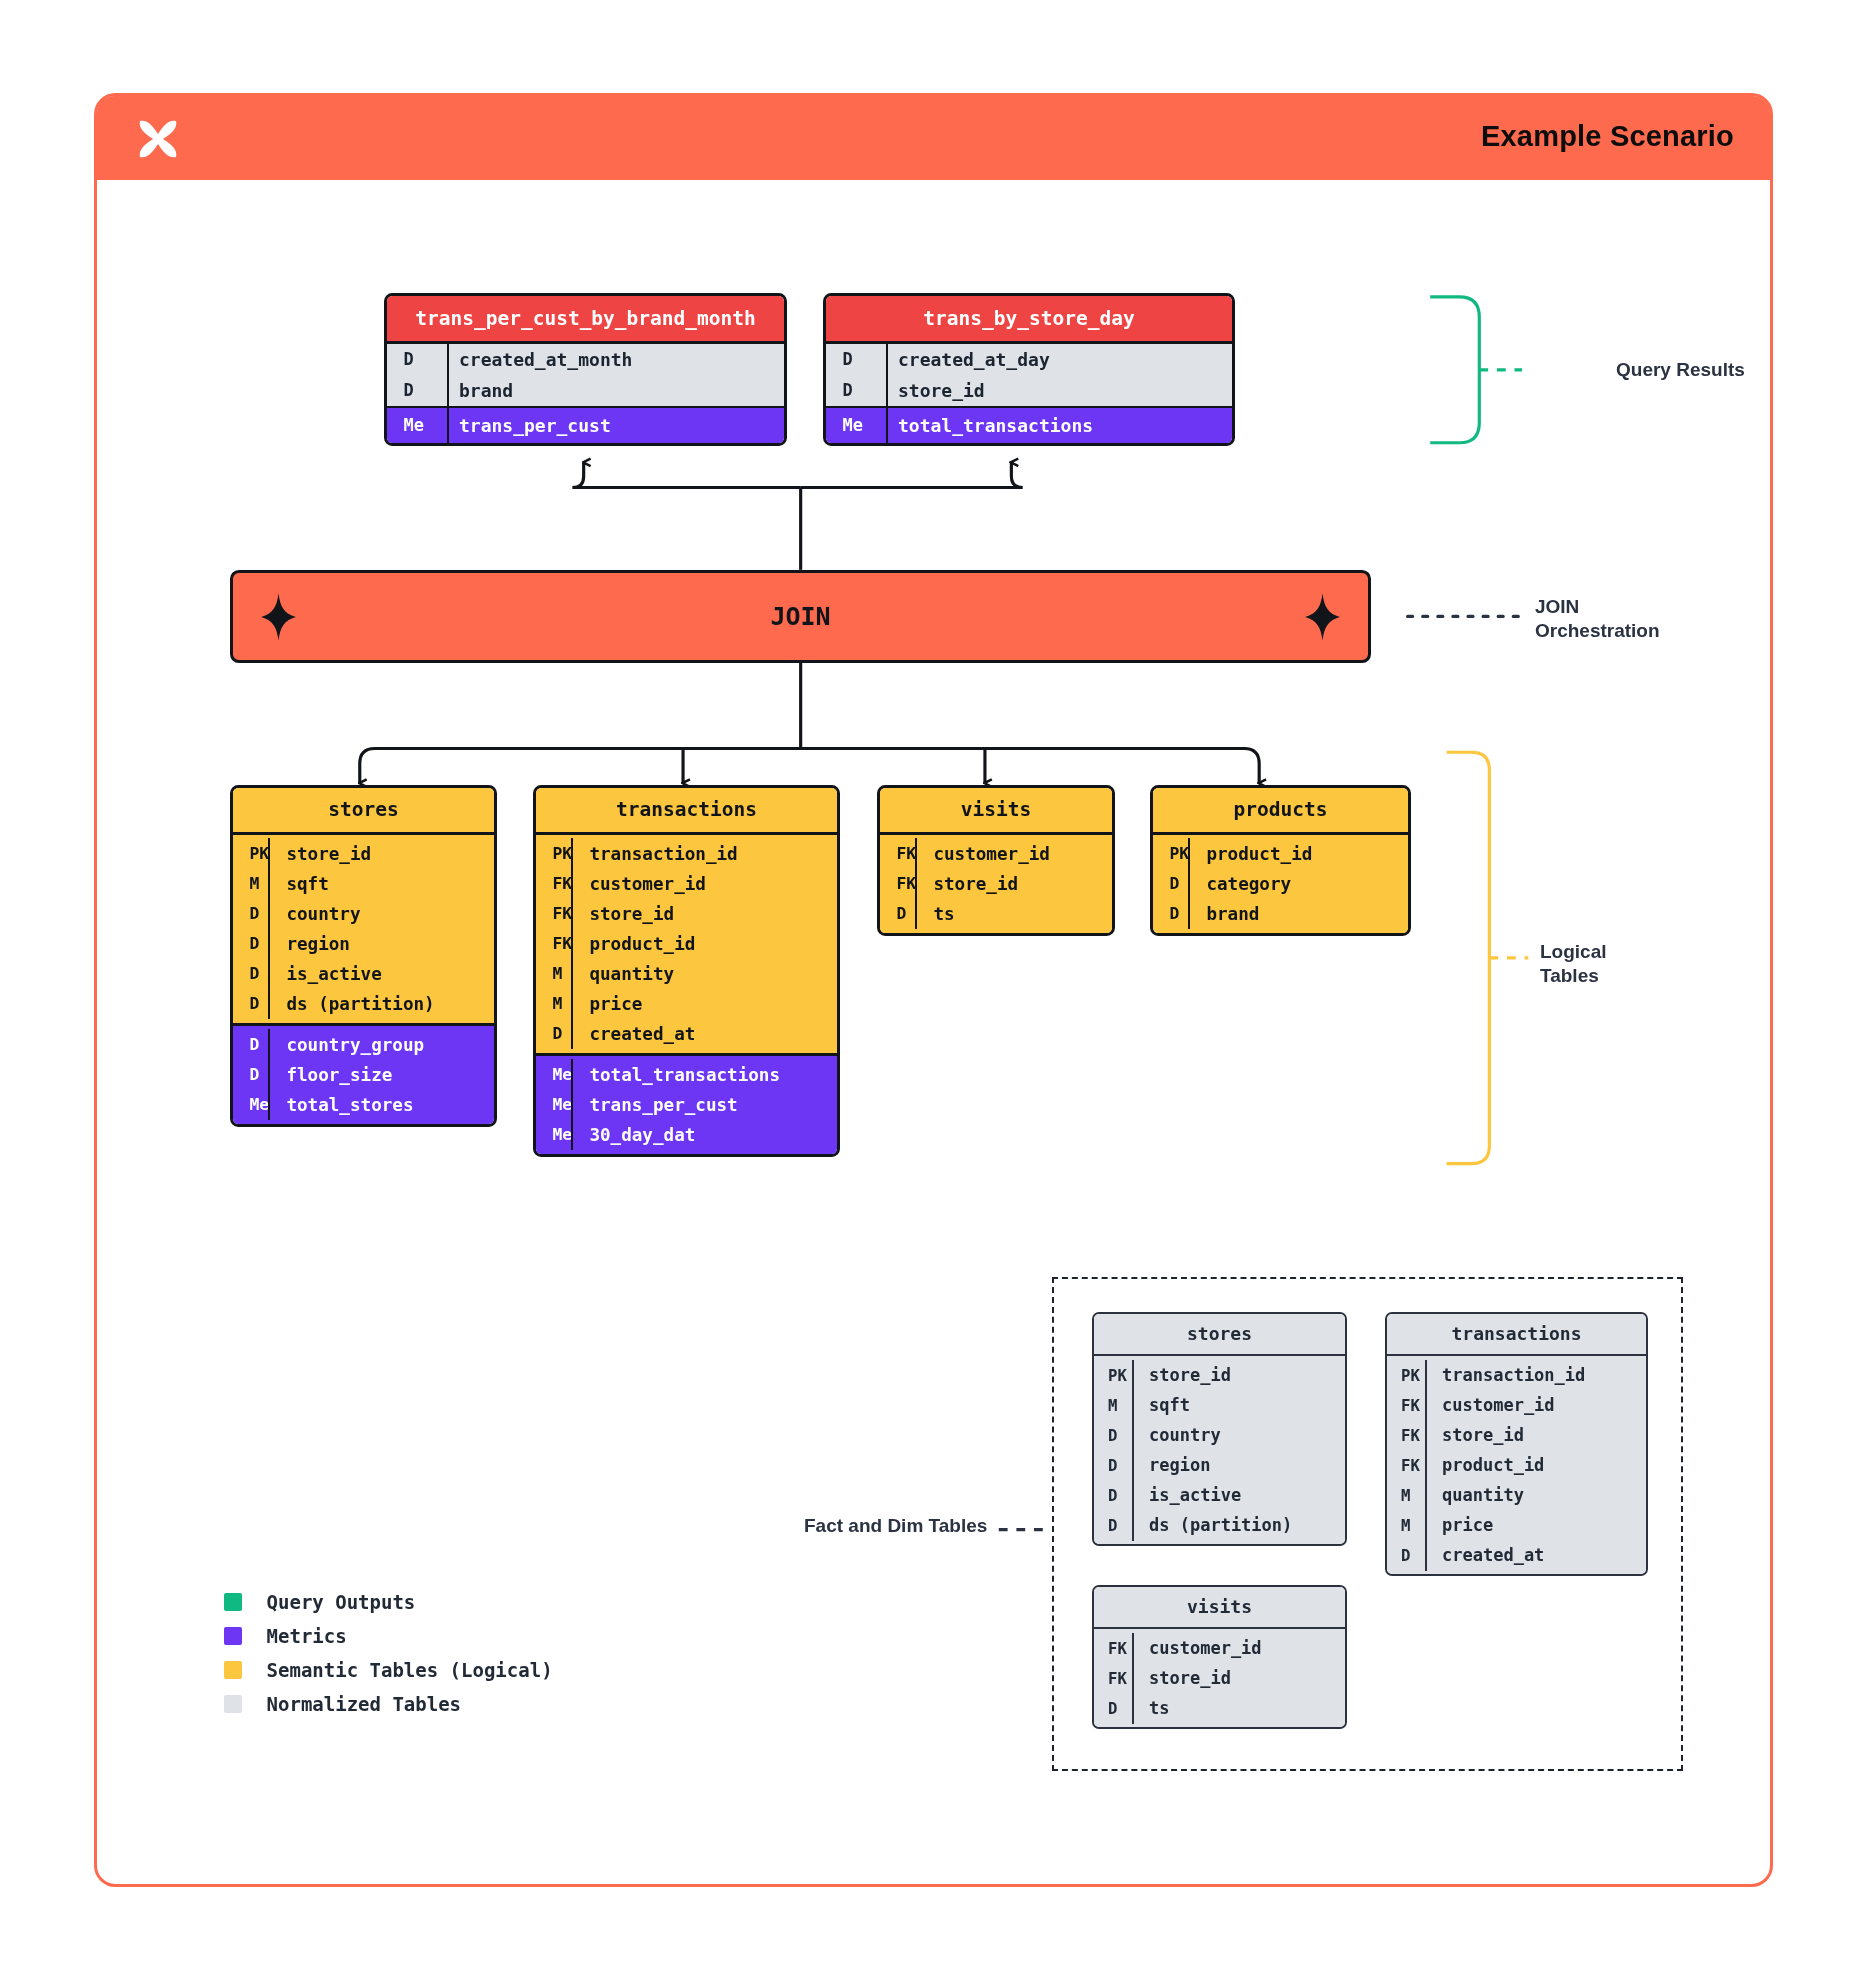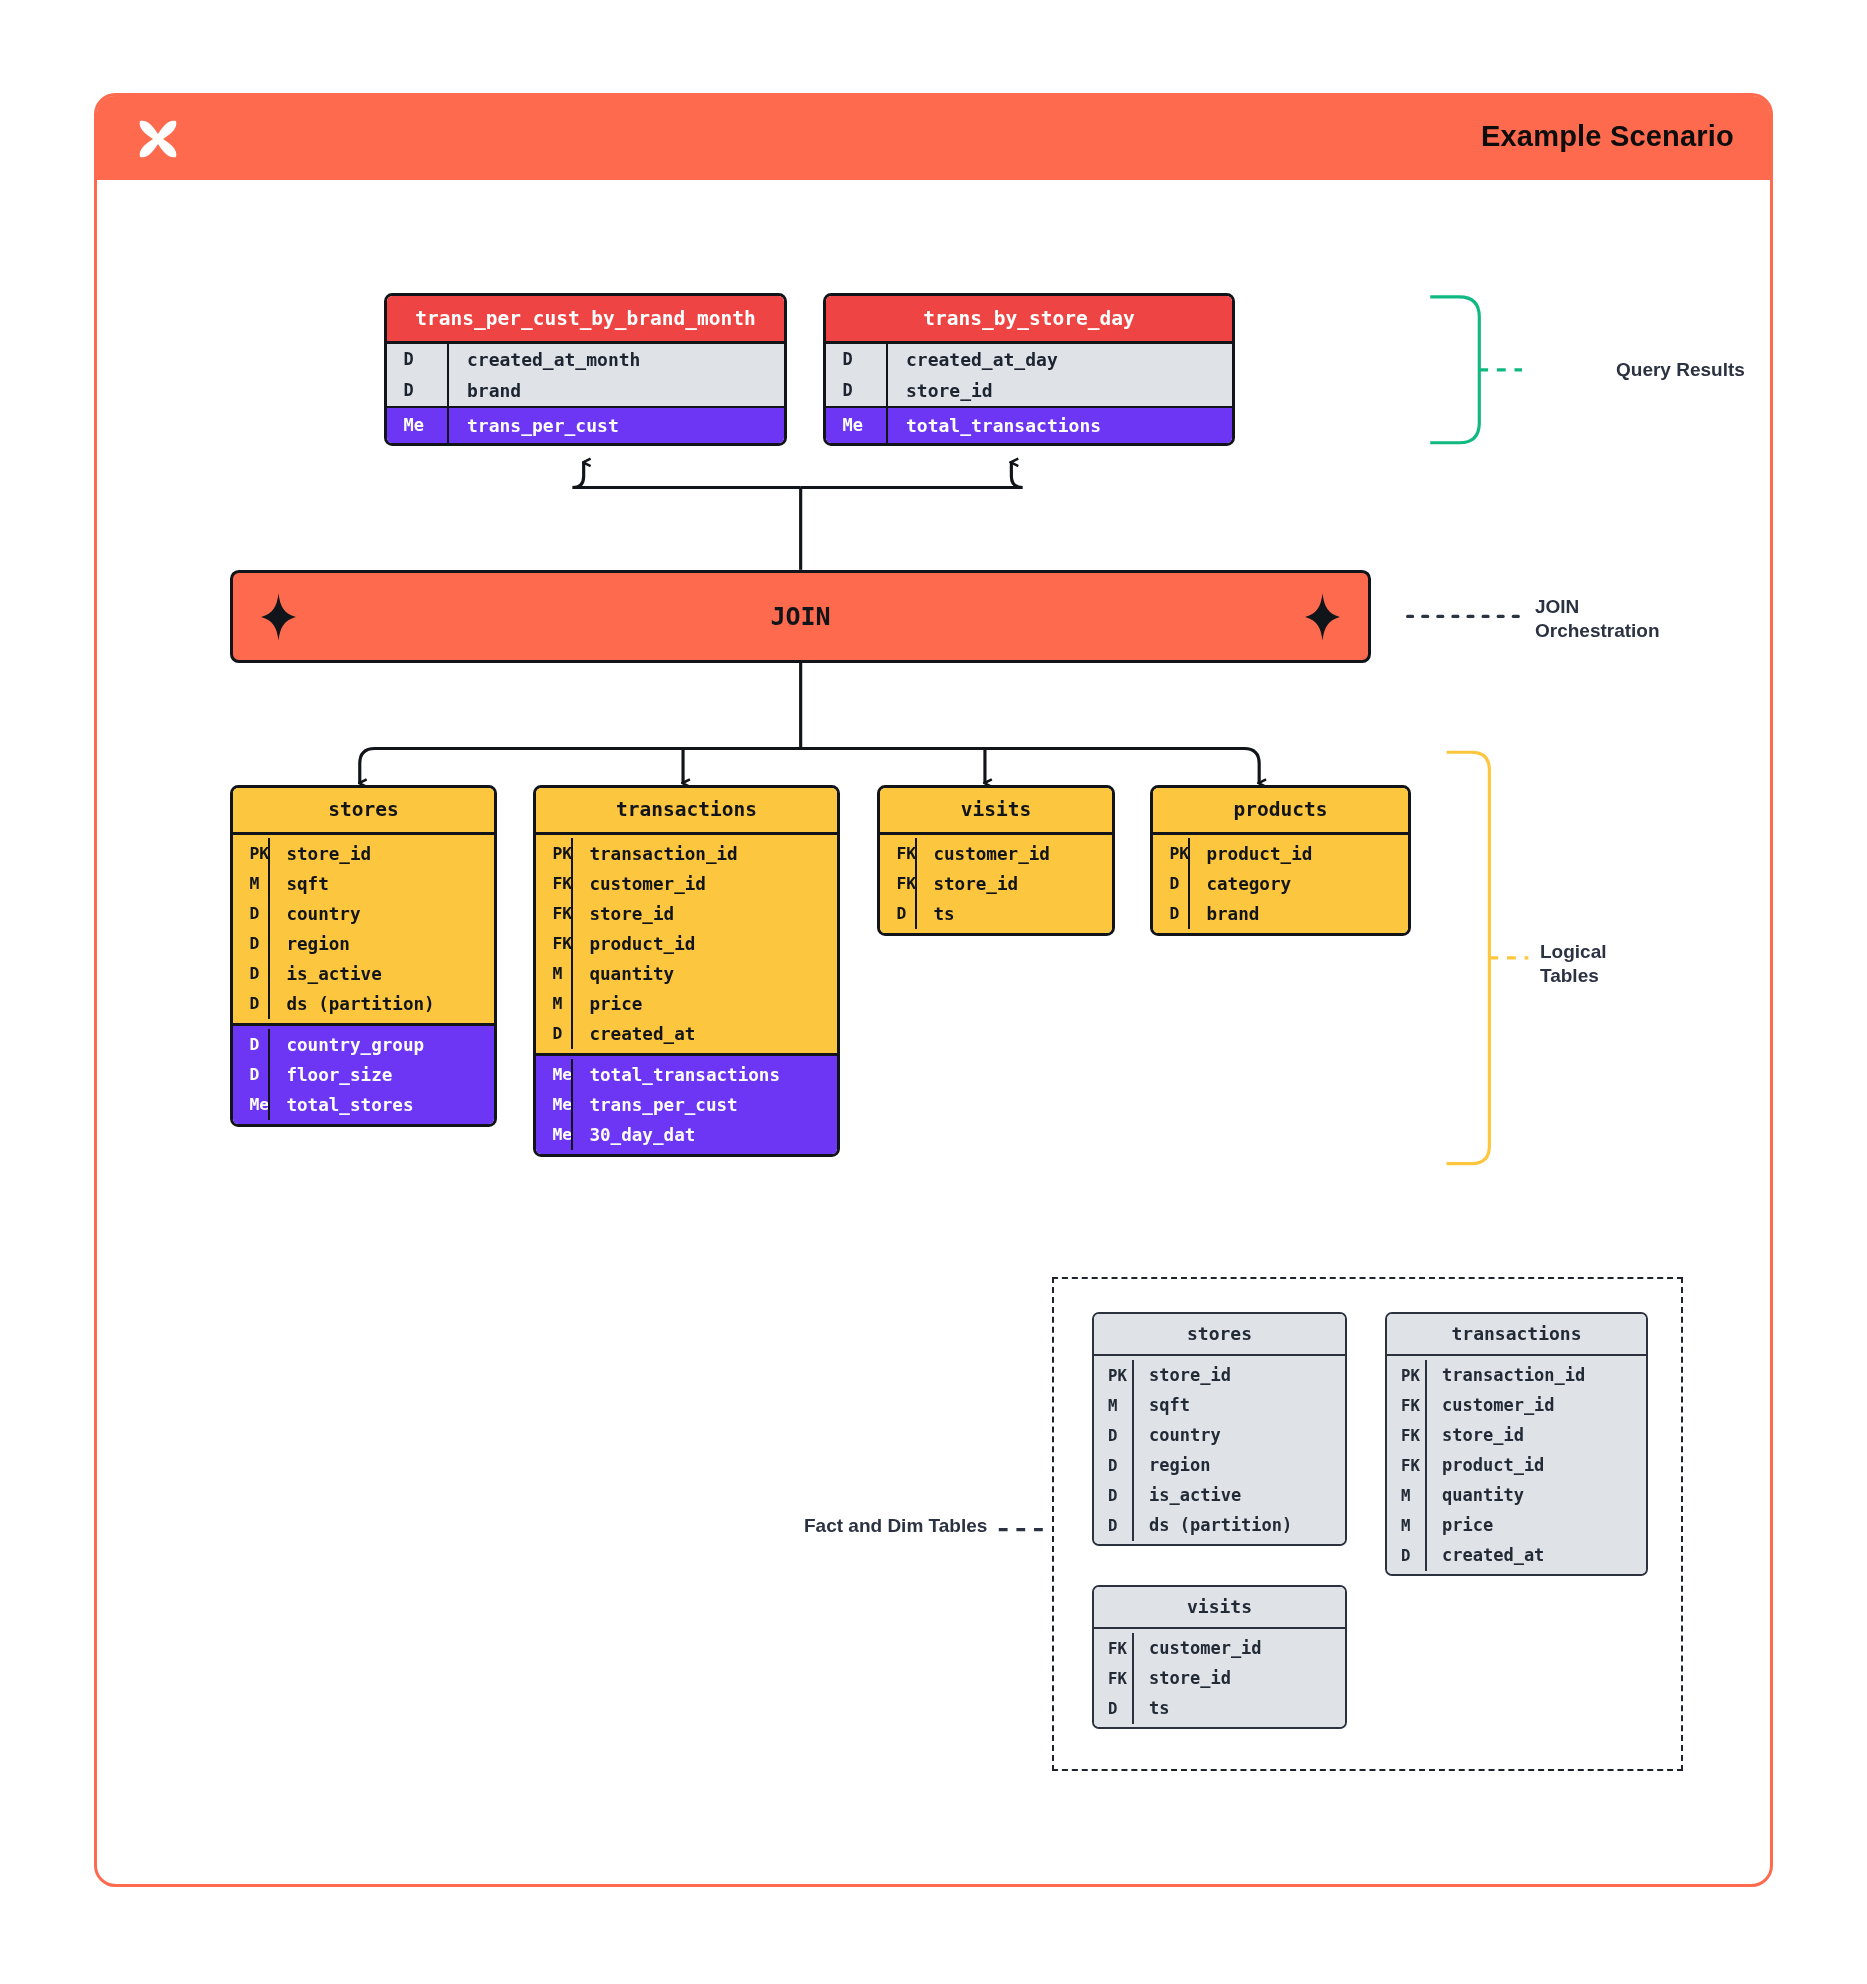--- a/index.html
+++ b/index.html
@@ -26,21 +26,21 @@
   .t-col{flex:1 1 auto;font-weight:bold;box-sizing:border-box;white-space:pre;}
 
   
   .tbl.green{border-color:#111418;}
   .tbl.green .t-title{background:#ef4444;color:#ffffff;font-size:19.5px;padding:10.7px 14px 11.3px;}
   .tbl.green .t-rows.dims{background:#dfe3e8;border-top:3.1px solid #111418;}
   .tbl.green .t-rows.dims .t-row{height:31px;color:#1c2430;}
   .tbl.green .t-rows.mets{background:#6d36f5;border-top:2.5px solid #111418;}
   .tbl.green .t-rows.mets .t-row{height:35px;color:#ffffff;}
   .tbl.green .t-key{width:60px;font-size:17px;padding-left:16.4px;}
-  .tbl.green .t-col{font-size:18px;padding-left:18px;border-left:2.5px solid #111418;height:100%;
+  .tbl.green .t-col{font-size:18px;padding-left:10px;border-left:2.5px solid #111418;height:100%;
        display:flex;align-items:center;}
 
   
   .tbl.yellow .t-title{background:#fcc63f;color:#111418;font-size:19.5px;padding:10px 10px 10.7px;}
   .tbl.yellow .t-rows.dims{background:#fcc63f;border-top:3.1px solid #111418;}
   .tbl.yellow .t-rows.dims .t-row{height:30px;color:#111418;}
   .tbl.yellow .t-rows.mets{background:#6d36f5;border-top:3.1px solid #111418;}
   .tbl.yellow .t-rows.mets .t-row{height:30px;color:#ffffff;}
   .tbl.yellow .t-key{width:35px;font-size:16.4px;padding-left:16.4px;}
   .tbl.yellow .t-col{font-size:17.6px;padding-left:16.4px;border-left:2.5px solid #111418;height:100%;
@@ -408,15 +408,33 @@
           <span class="t-key">FK</span>
           <span class="t-col">store_id</span>
         </div>
       <div class="t-row">
           <span class="t-key">D</span>
           <span class="t-col">ts</span>
         </div>
     </div>
   </div>
 
+  <div class="legend">
+    <div class="legend-row">
+      <span class="legend-swatch" style="background:#10b981"></span>
+      <span class="legend-text">Query Outputs</span>
+    </div>
+    <div class="legend-row">
+      <span class="legend-swatch" style="background:#6d36f5"></span>
+      <span class="legend-text">Metrics</span>
+    </div>
+    <div class="legend-row">
+      <span class="legend-swatch" style="background:#fcc63f"></span>
+      <span class="legend-text">Semantic Tables (Logical)</span>
+    </div>
+    <div class="legend-row">
+      <span class="legend-swatch" style="background:#dfe3e8"></span>
+      <span class="legend-text">Normalized Tables</span>
+    </div>
+  </div>
 
 </div>
 
 
 </body></html>

